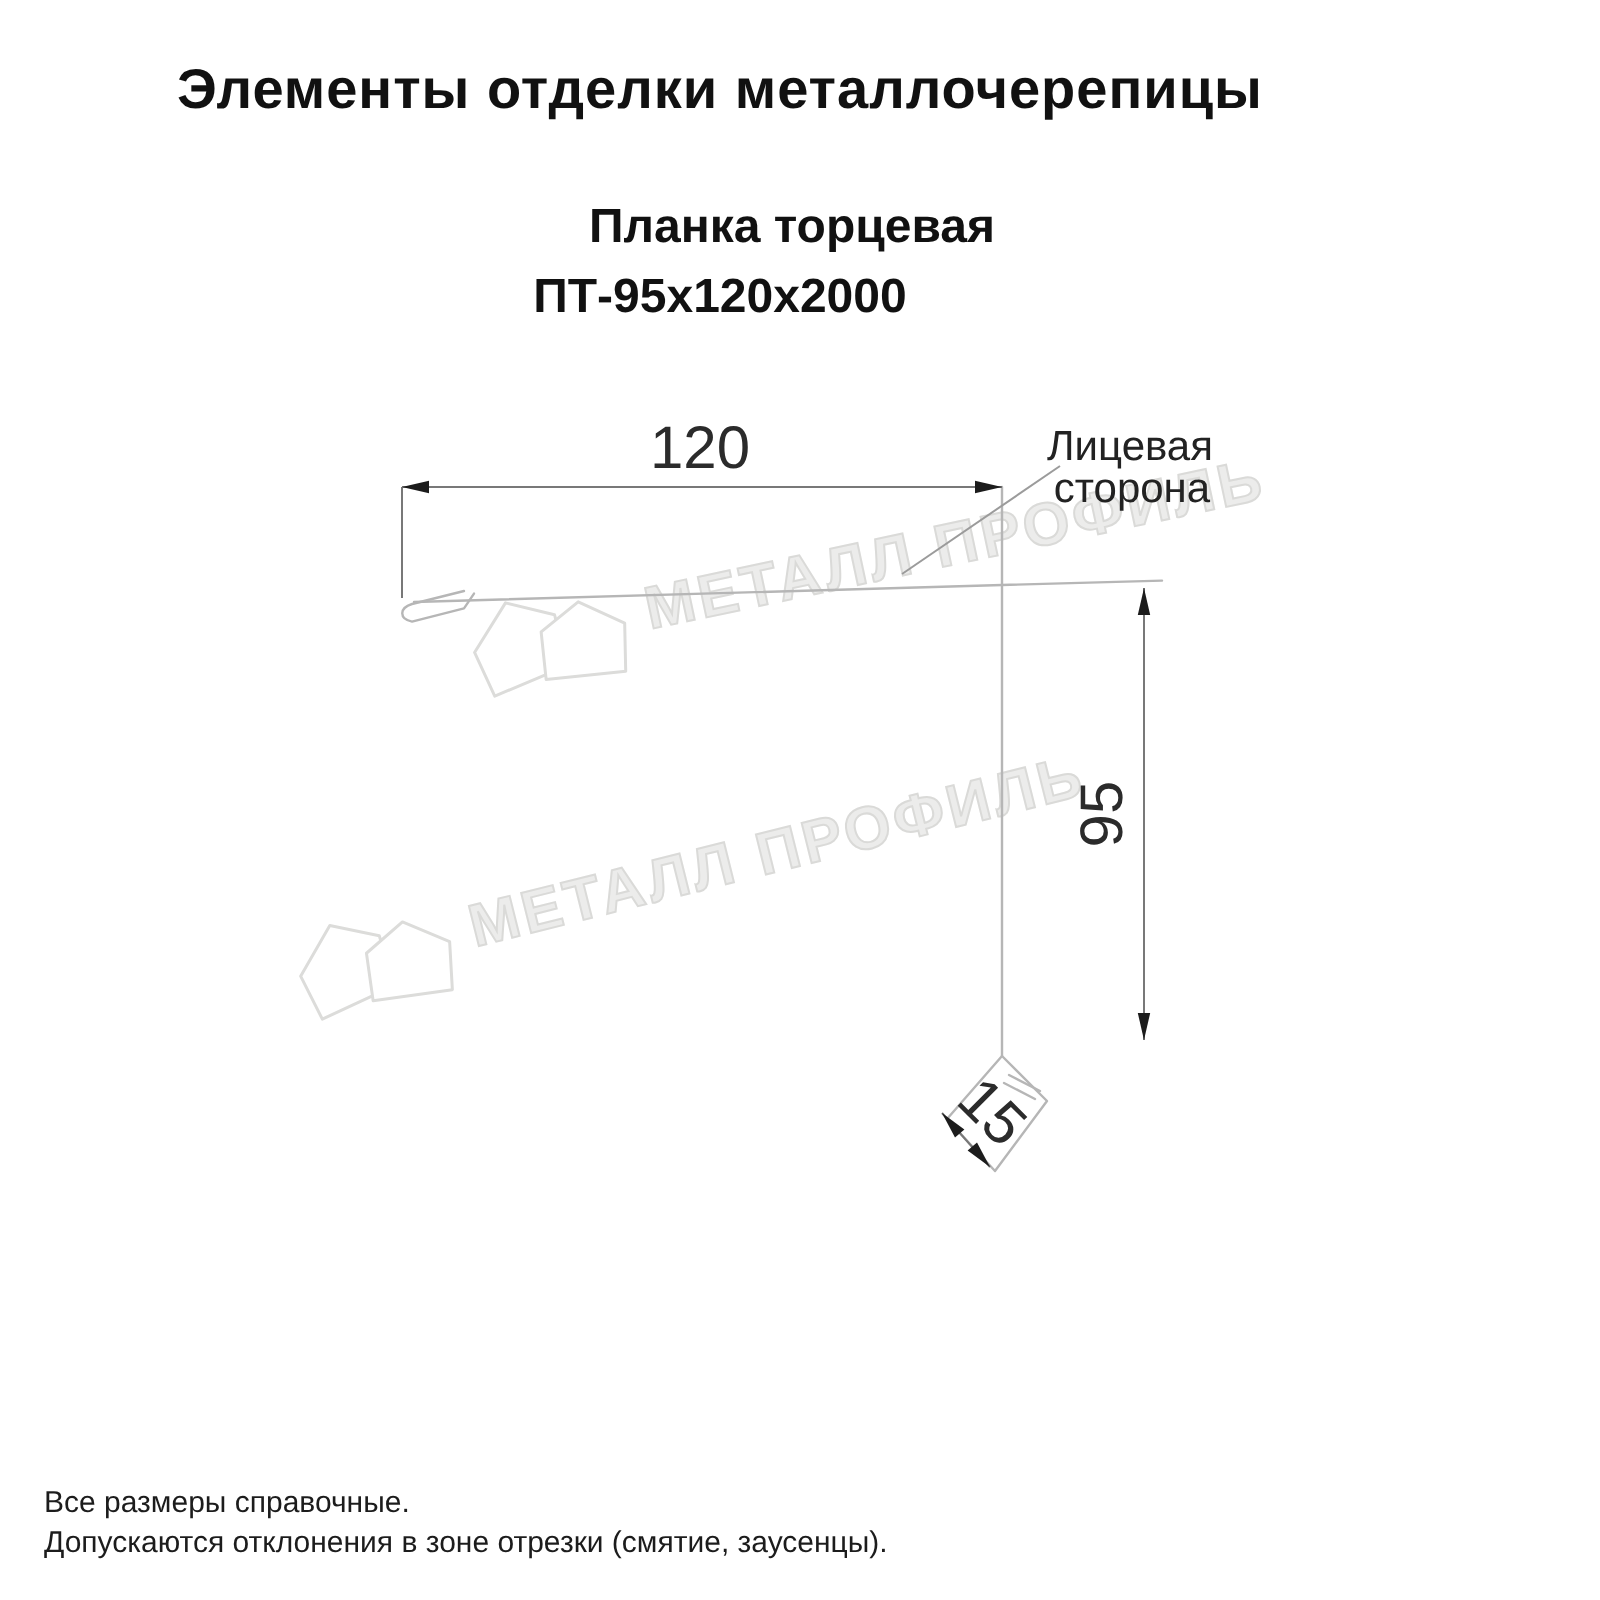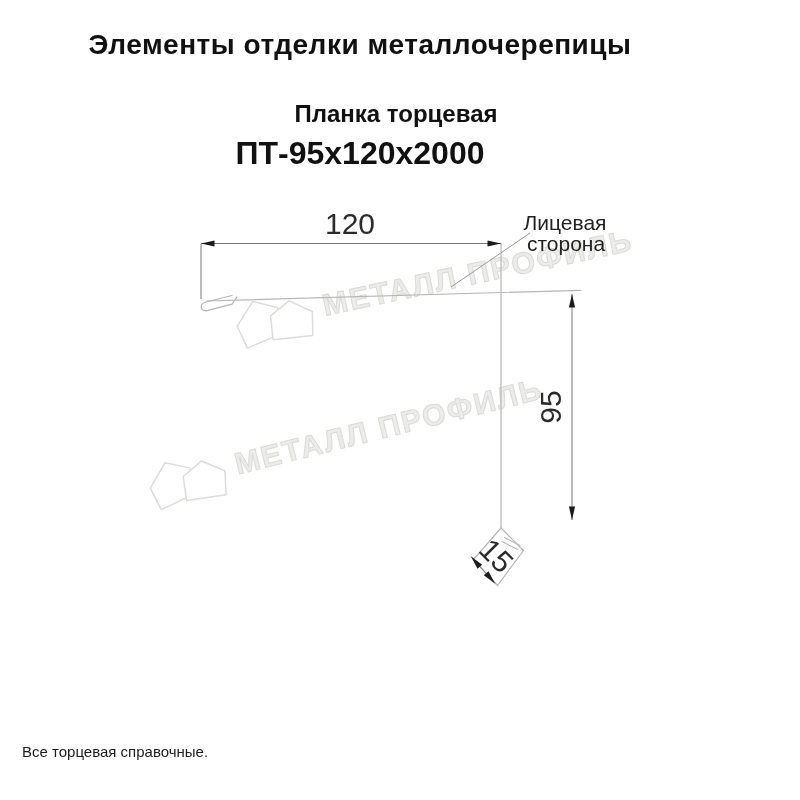--- a/index.html
+++ b/index.html
@@ -3,21 +3,21 @@
 <meta charset="utf-8">
 <style>
   html,body{margin:0;padding:0;}
   body{
     width:800px;height:800px;position:relative;overflow:hidden;
     background:#ffffff;font-family:"Liberation Sans",sans-serif;
   }
   .centered-text{position:absolute;left:0;width:720px;text-align:center;color:#111;}
   .page-title{top:29px;font-size:28px;font-weight:bold;letter-spacing:.5px;}
   .product-name{top:100px;font-size:24px;font-weight:bold;padding-left:36px;}
-  .product-code{top:135px;font-size:32px;font-weight:bold;}
+  .product-code{top:135px;font-size:24px;font-weight:bold;}
   .drawing-svg{position:absolute;left:0;top:0;z-index:2;}
   .watermark{
     position:absolute;display:flex;align-items:center;gap:8px;z-index:1;
     font-size:30px;font-weight:bold;letter-spacing:2px;white-space:nowrap;
     color:#ececeb;-webkit-text-stroke:1px #dadad8;
   }
   .watermark-1{left:233px;top:296px;transform:rotate(-12deg);transform-origin:0 50%;}
   .watermark-2{left:146px;top:458px;transform:rotate(-14deg);transform-origin:0 50%;}
   .footer{position:absolute;left:22px;top:742px;color:#1c1c1c;font-size:15px;line-height:20px;z-index:2;}
 </style>
@@ -86,14 +86,15 @@
     <text transform="translate(489 563) rotate(45)" text-anchor="middle">15</text>
   </g>
 
   <g fill="#222" font-family="Liberation Sans, sans-serif" font-size="21">
     <text x="565" y="230" text-anchor="middle">Лицевая</text>
     <text x="566" y="251" text-anchor="middle">сторона</text>
   </g>
 </svg>
 
 <div class="footer">
-  <div>Все торцевая справочные.</div>
+  <div>Все размеры справочные.</div>
+  <div>Допускаются отклонения в зоне отрезки (смятие, заусенцы).</div>
 </div>
 
 </body></html>

